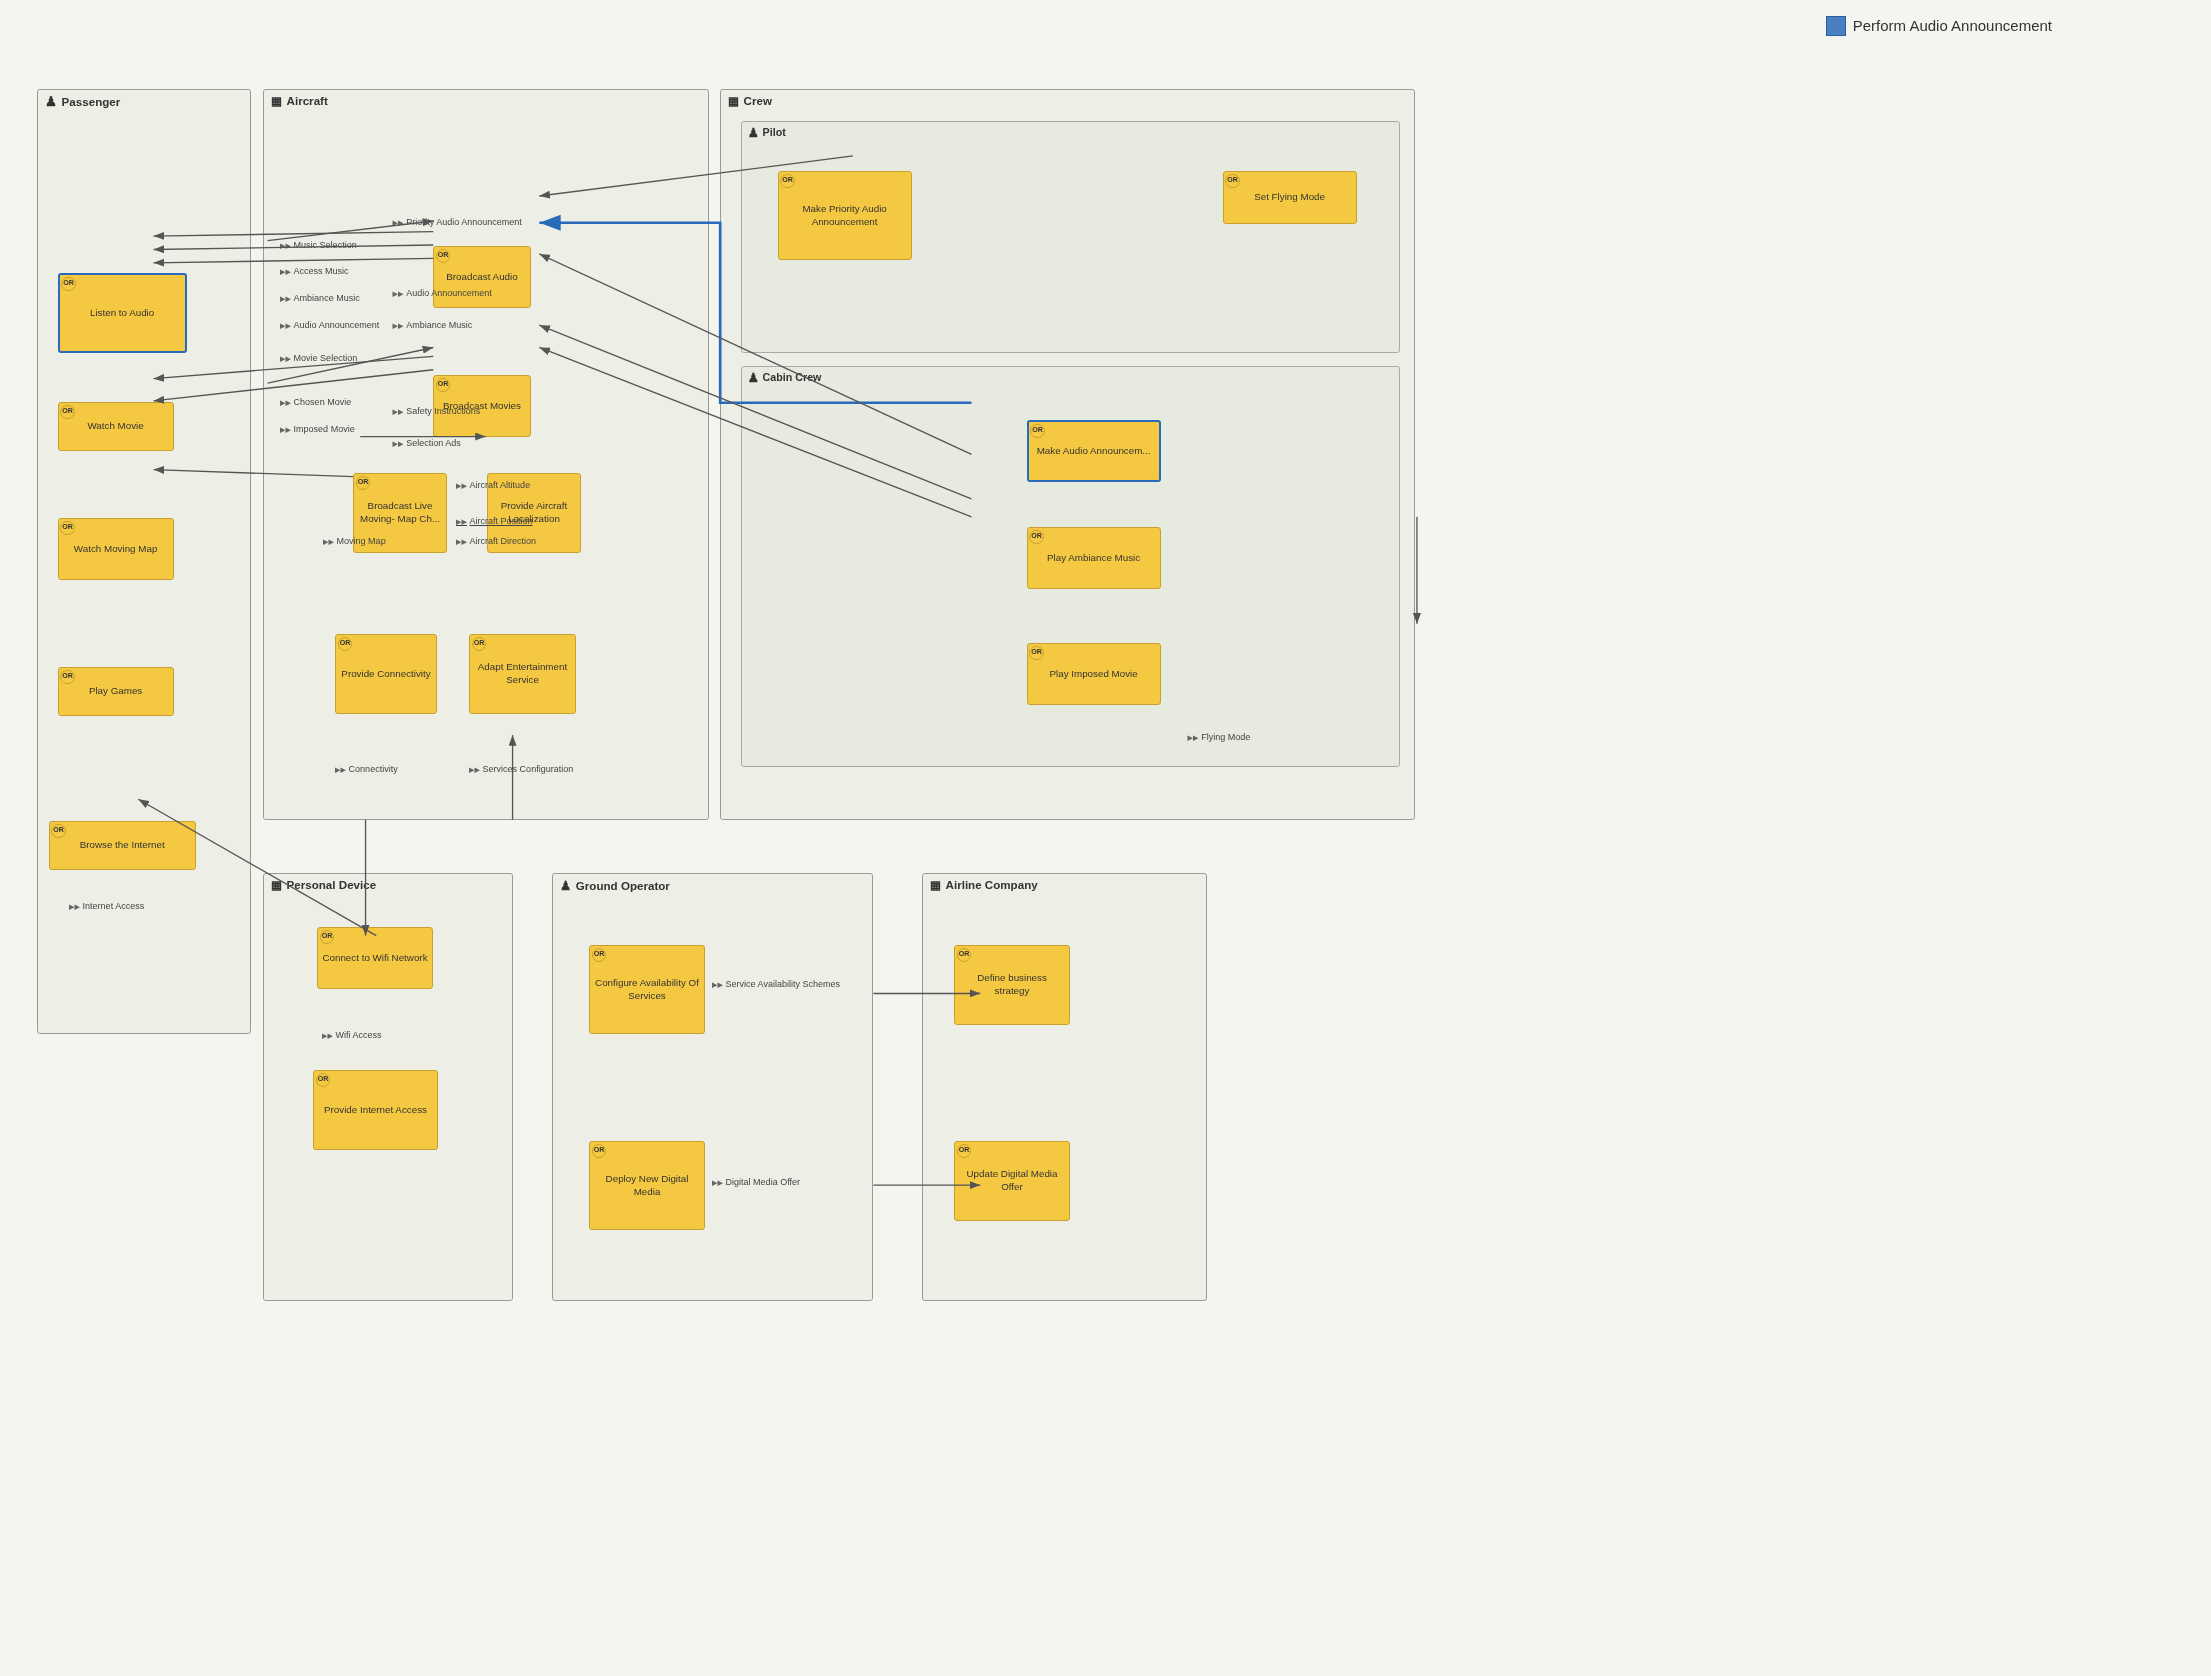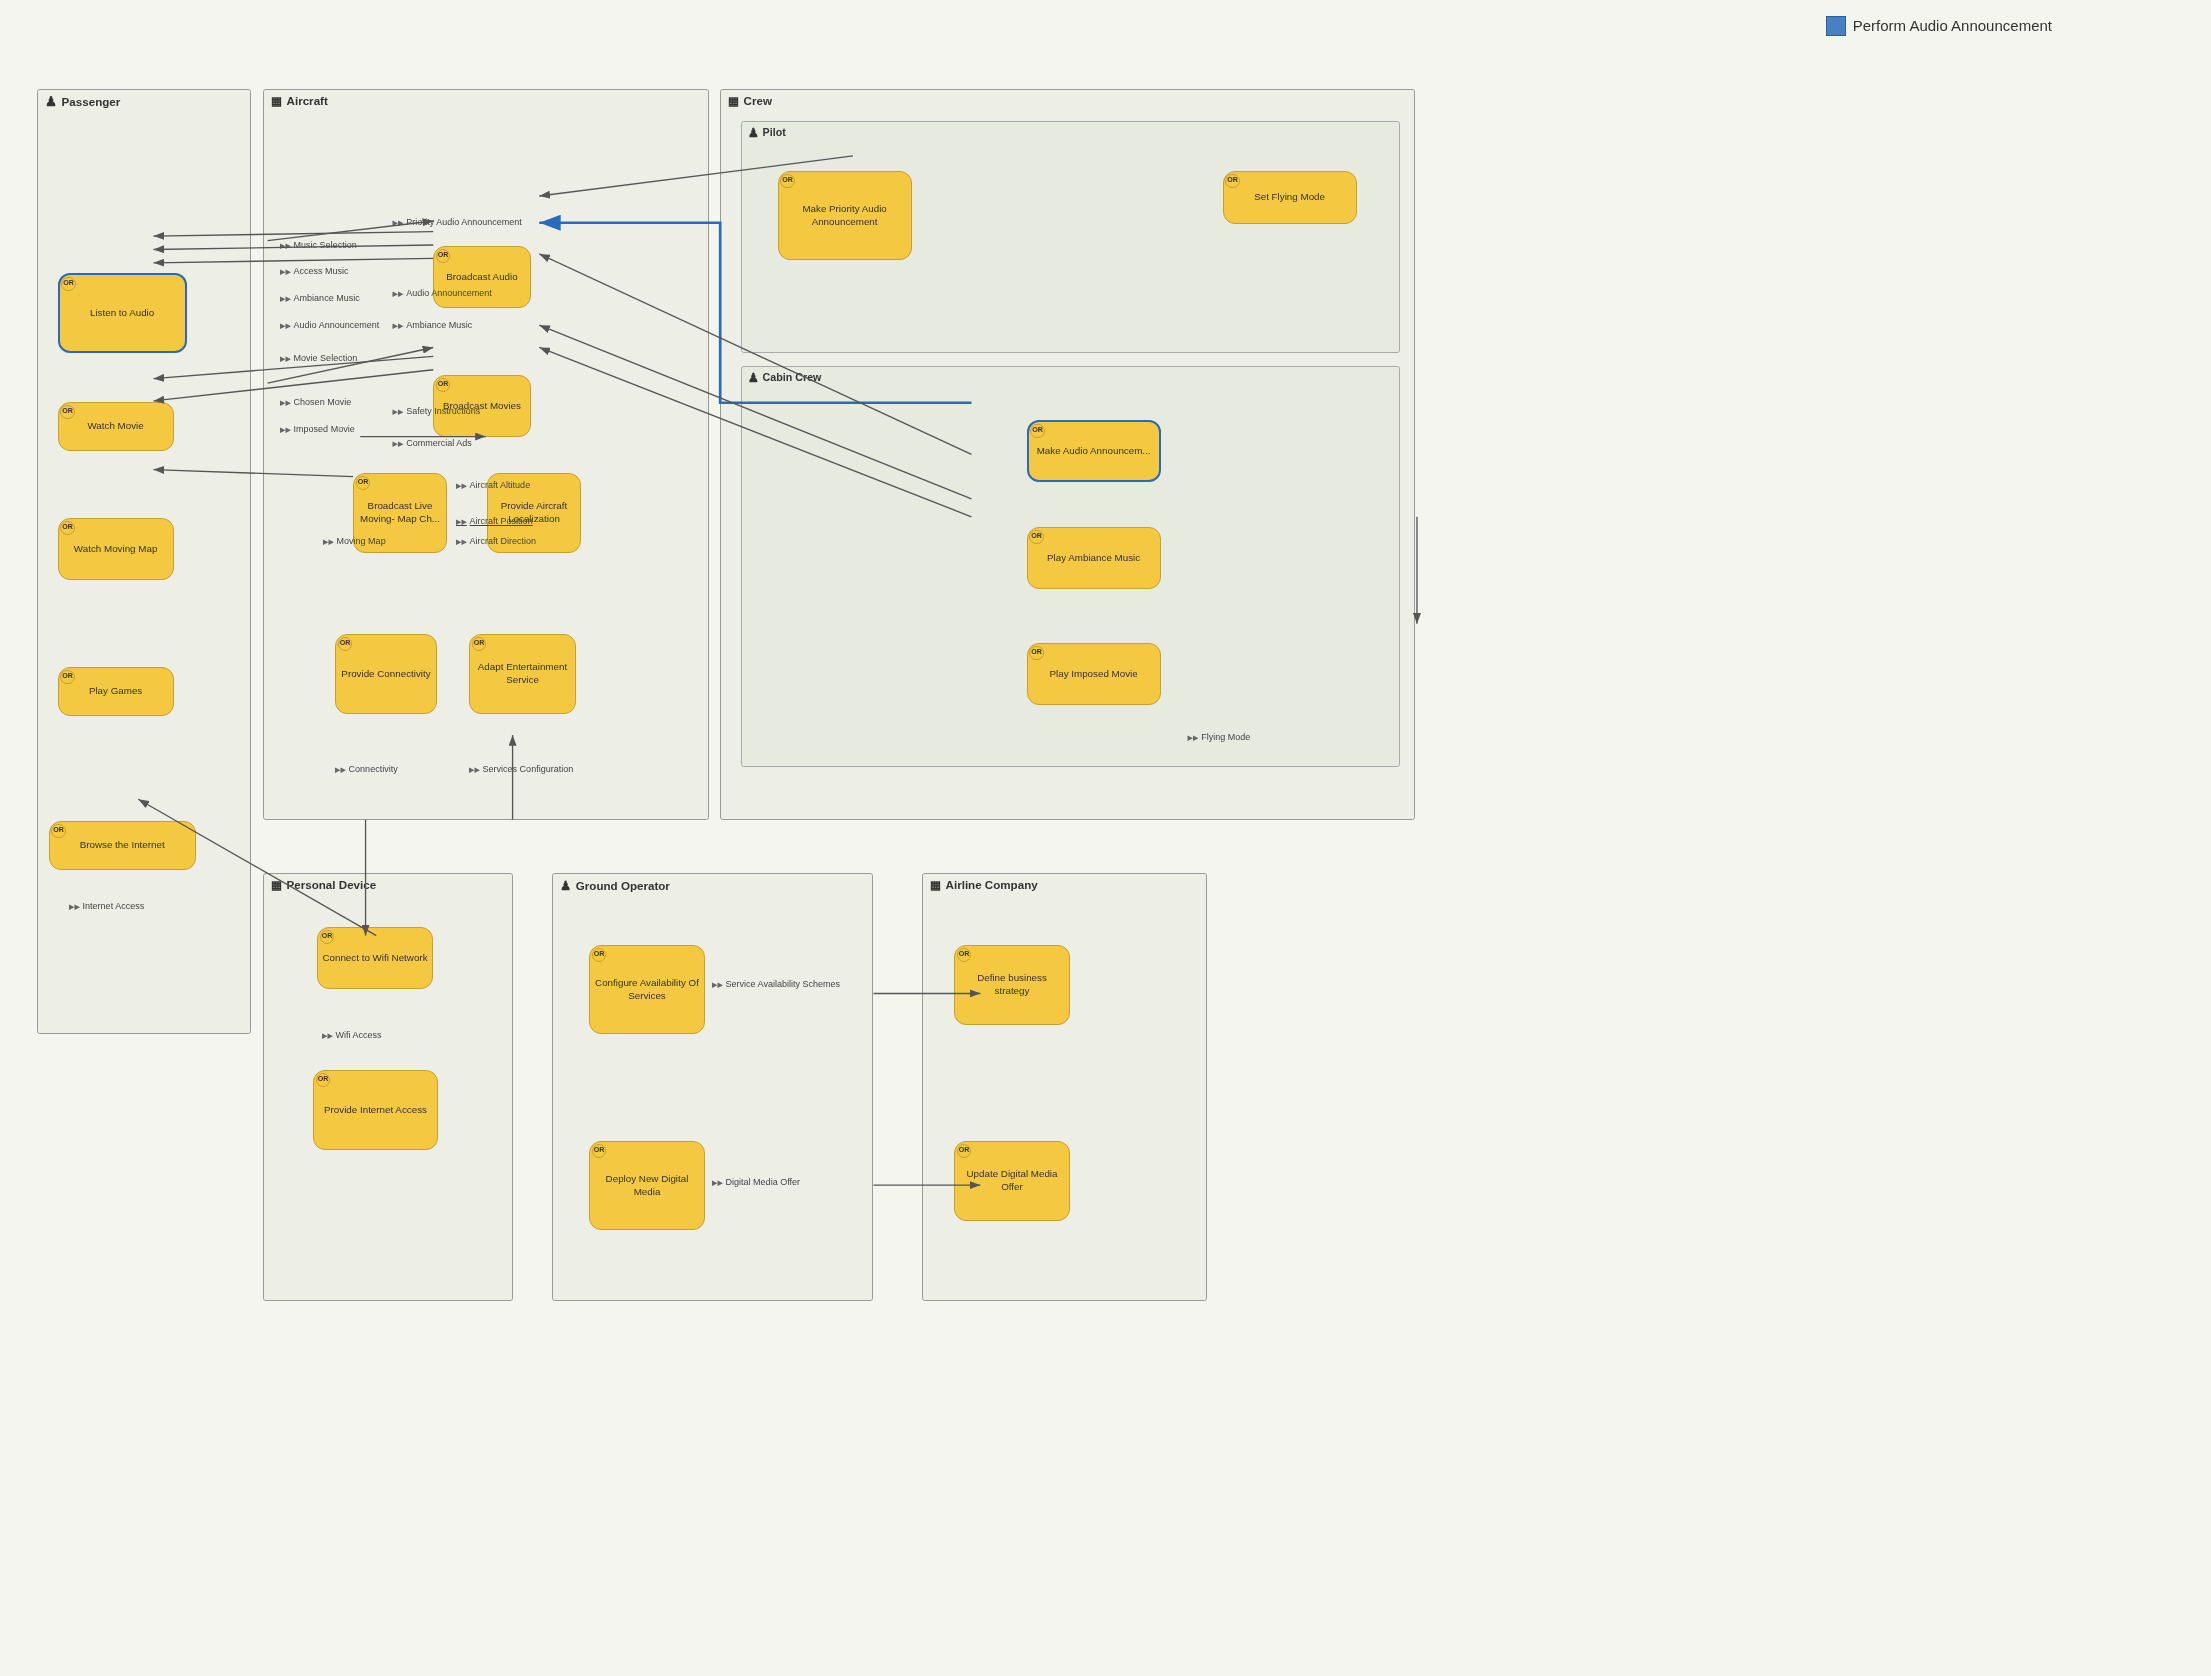--- a/index.html
+++ b/index.html
@@ -47,21 +47,21 @@
       display: flex;
       align-items: center;
       gap: 4.5px;
     }
 
     
     .activity-box {
       position: absolute;
       background: #f5c842;
       border: 1.3px solid #c8a030;
-      border-radius: 12px;
+      border-radius: 3px;
       display: flex;
       align-items: center;
       justify-content: center;
       text-align: center;
       padding: 3.6px;
       font-size: 9.8px;
       font-weight: 500;
       color: #333;
       line-height: 1.3;
     }
@@ -302,21 +302,21 @@
   <div class="flow-label" style="left:19.6px; top:198px; transform:translateX(-348px);">
     <span>Audio Announcement</span>
   </div>
   <div class="flow-label" style="left:19.6px; top:230px; transform:translateX(-348px);">
     <span>Ambiance Music</span>
   </div>
   <div class="flow-label" style="left:19.6px; top:316px; transform:translateX(-348px);">
     <span>Safety Instructions</span>
   </div>
   <div class="flow-label" style="left:19.6px; top:348px; transform:translateX(-348px);">
-    <span>Commercial Ads</span>
+    <span>Selection Ads</span>
   </div>
 </div>
 
 <div class="swim-lane" style="left:263px; top:873px; width:250px; height:428px;">
   <div class="swim-lane-title">
     <span style="font-size:11.6px;">▦</span>
     <span>Personal Device</span>
   </div>
 
   <div class="activity-box" style="left:53px; top:53px; width:116px; height:62px;">

